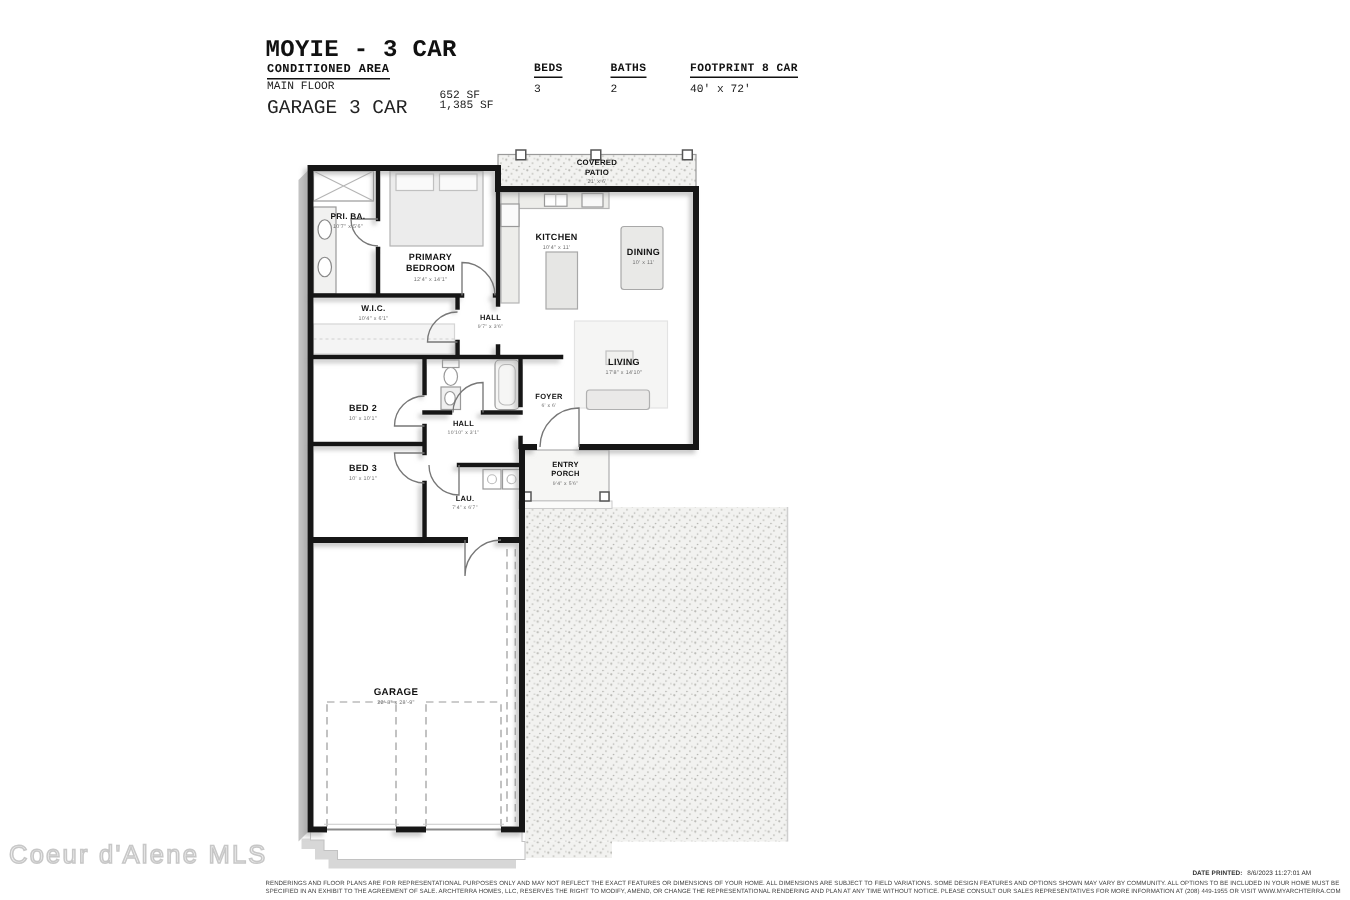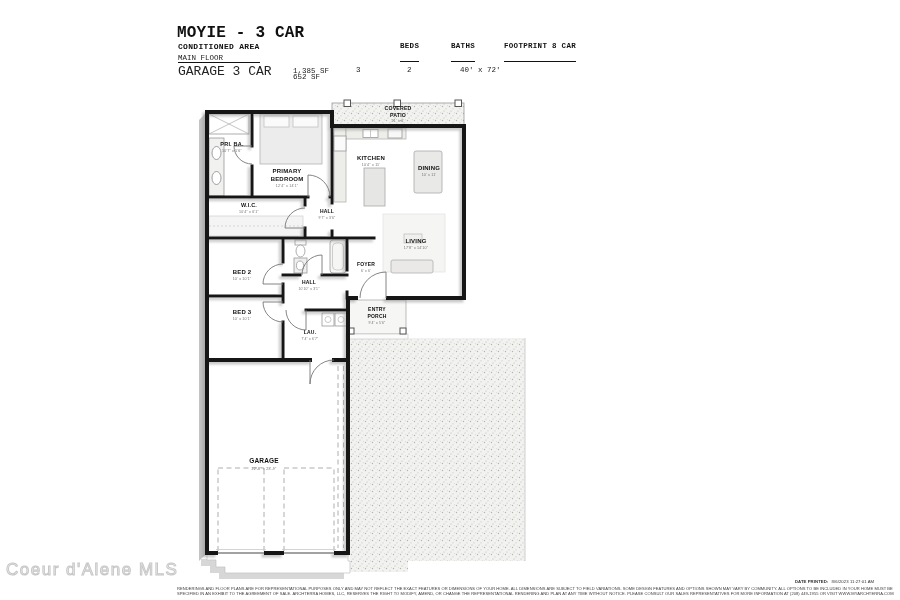--- a/index.html
+++ b/index.html
@@ -5,28 +5,28 @@
   html,body{margin:0;padding:0;}
   body{
     width:900px;height:600px;position:relative;overflow:hidden;
     background:#ffffff;
     font-family:"Liberation Sans", sans-serif;
     color:#111;
   }
   
   .hdr{position:absolute;left:177px;top:24px;width:560px;height:55px;font-family:Liberation Mono, monospace;}
   .hdr .title{position:absolute;left:0;top:0;font-size:16px;font-weight:bold;letter-spacing:.2px;white-space:nowrap;}
-  .ul{border-bottom:1.6px solid #111;padding-bottom:11px;display:inline-block;}
+  .ul{border-bottom:1.6px solid #111;padding-bottom:1px;display:inline-block;}
   .hdr .ca{position:absolute;left:1px;top:18px;font-size:8px;font-weight:bold;letter-spacing:.3px;}
   .hdr .rl1{position:absolute;left:1px;top:30px;font-size:7.5px;color:#222;}
   .hdr .rv1{position:absolute;left:116px;top:43px;font-size:7.5px;color:#222;}
   .hdr .rl2{position:absolute;left:1px;top:40px;font-size:13px;color:#222;}
-  .hdr .rv2{position:absolute;left:116px;top:49px;font-size:7.5px;color:#222;}
+  .hdr .rv2{position:absolute;left:116px;top:36px;font-size:7.5px;color:#222;}
   .stat{position:absolute;top:18px;font-size:7.5px;}
-  .stat .sl{font-weight:bold;letter-spacing:.3px;margin-left:44px;}
+  .stat .sl{font-weight:bold;letter-spacing:.3px;}
   .stat .sv{display:block;margin-top:4px;font-weight:normal;color:#222;}
   .stat.s0{left:179px;} .stat.s1{left:230px;} .stat.s2{left:283px;}
   
   svg.plan{position:absolute;left:0;top:0;}
   
   .wm{
     position:absolute;left:6px;top:560px;
     font-size:17px;letter-spacing:1.5px;white-space:nowrap;
     color:#f1f1f1;-webkit-text-stroke:1px #c7c7c7;
   }

